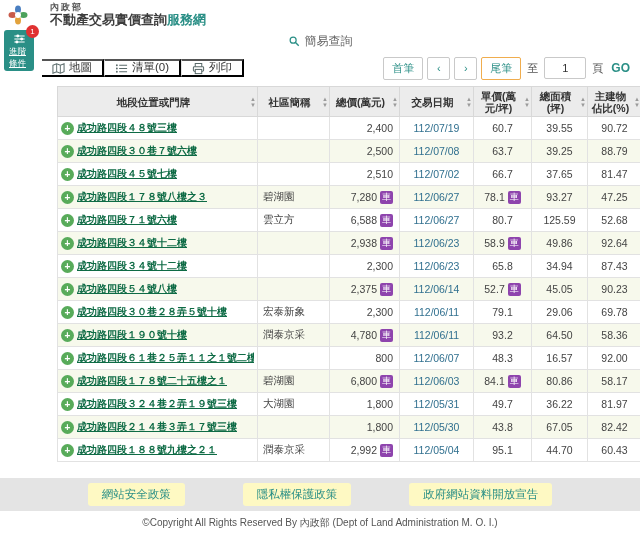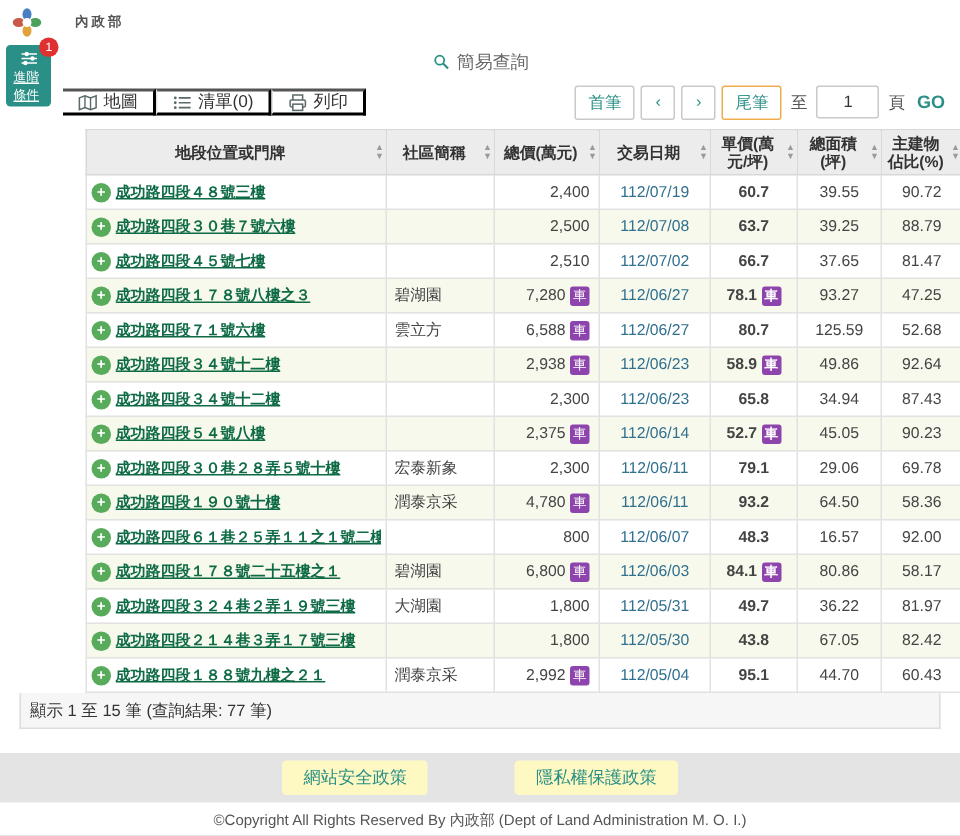--- a/index.html
+++ b/index.html
@@ -46,21 +46,21 @@
   table { width: 100%; border-collapse: collapse; table-layout: fixed; }
   th { background: #ececec; border: 1px solid #d8d8d8; font-size: 10.5px; color: #333; font-weight: bold;
        height: 30px; position: relative; padding: 1px 10px 1px 2px; line-height: 12px; text-align: center; }
   .sort { position: absolute; right: 1px; top: 50%; transform: translateY(-50%); display: flex; flex-direction: column;
           color: #9a9a9a; font-size: 6px; line-height: 6px; cursor: pointer; }
   .sort i { font-style: normal; display: block; }
   td { border: 1px solid #e2e2e2; font-size: 10.5px; color: #444; height: 23px; padding: 1px 3px; text-align: center; }
   tbody tr:nth-child(even) { background: #f7f9ec; }
   .cell-flex { display: flex; align-items: center; gap: 3px; }
   .cell-flex.right { justify-content: flex-end; padding-right: 3px; }
-  .cell-flex.center { justify-content: center; font-weight: bold; }
+  .cell-flex.center { justify-content: center; }
   .row-expand { width: 13px; height: 13px; min-width: 13px; border-radius: 50%; background: #58ab5a; color: #fff;
                 font-size: 10px; line-height: 13px; text-align: center; cursor: pointer; font-weight: bold; }
   .addr { color: #0e6b45; font-weight: bold; white-space: nowrap; overflow: hidden; font-size: 10px; cursor: pointer; text-decoration: underline; }
   .c-comm { text-align: left; padding-left: 5px; }
   .c-date { color: #31708f; }
   .tag { display: inline-block; width: 13px; height: 13px; min-width: 13px; border-radius: 2px; color: #fff;
          font-size: 9px; line-height: 13px; text-align: center; }
 
   .result-status { margin: 0 13px; border: 1px solid #ddd; border-top: none; background: #f6f6f6;
                    font-size: 11px; color: #333; padding: 4px 6px; }
@@ -84,20 +84,21 @@
       <svg width="20" height="20" viewBox="0 0 20 20">
         <ellipse cx="10" cy="4.5" rx="3" ry="4" fill="#4a7fc1"></ellipse>
         <ellipse cx="15.5" cy="10" rx="4" ry="3" fill="#4ca25c"></ellipse>
         <ellipse cx="10" cy="15.5" rx="3" ry="4" fill="#e2a23c"></ellipse>
         <ellipse cx="4.5" cy="10" rx="4" ry="3" fill="#c85a4a"></ellipse>
         <circle cx="10" cy="10" r="3" fill="#fff"></circle>
       </svg>
     </span>
     <div class="logo-text">
       <span class="logo-agency">內政部</span>
+      <span class="logo-title"><span>不動產交易實價查詢</span><span class="suffix">服務網</span></span>
     </div>
   </header>
 
   <div class="query-bar">
     <span class="icon-svg">
       <svg width="12" height="12" viewBox="0 0 14 14">
         <circle cx="6" cy="6" r="3.5" fill="none" stroke="#2a8f86" stroke-width="1.4"></circle>
         <path d="M8.8 8.8L12.5 12.5" stroke="#2a8f86" stroke-width="1.6"></path>
       </svg>
     </span>
@@ -586,22 +587,22 @@
               </div>
             </td>
             <td>44.70</td>
             <td>60.43</td>
             <td><span class="tag" style="background: rgb(168, 192, 80);">樓</span></td>
           </tr>
         </tbody>
     </table>
   </div>
 
-  <div class="result-status">顯示 1 至 15 筆 (查詢結果: 77 筆)</div>
 
   <div class="footer-band">
     <a class="footer-link">網站安全政策</a>
     <a class="footer-link">隱私權保護政策</a>
+    <a class="footer-link">政府網站資料開放宣告</a>
   </div>
 
   <div class="copyright">©Copyright All Rights Reserved By 內政部 (Dept of Land Administration M. O. I.)</div>
 
 </div>
 
 </body></html>

